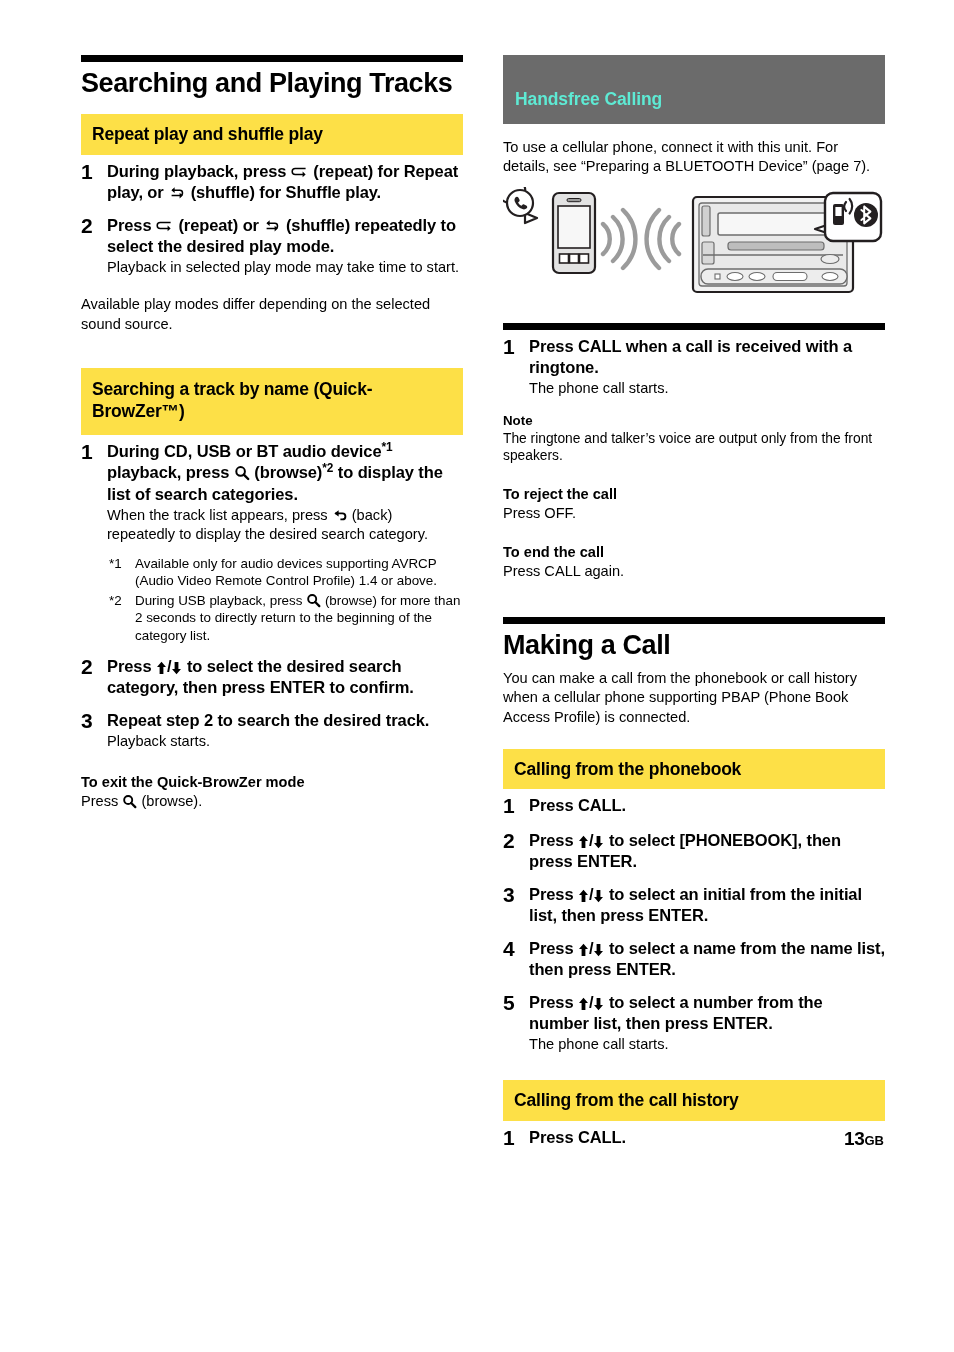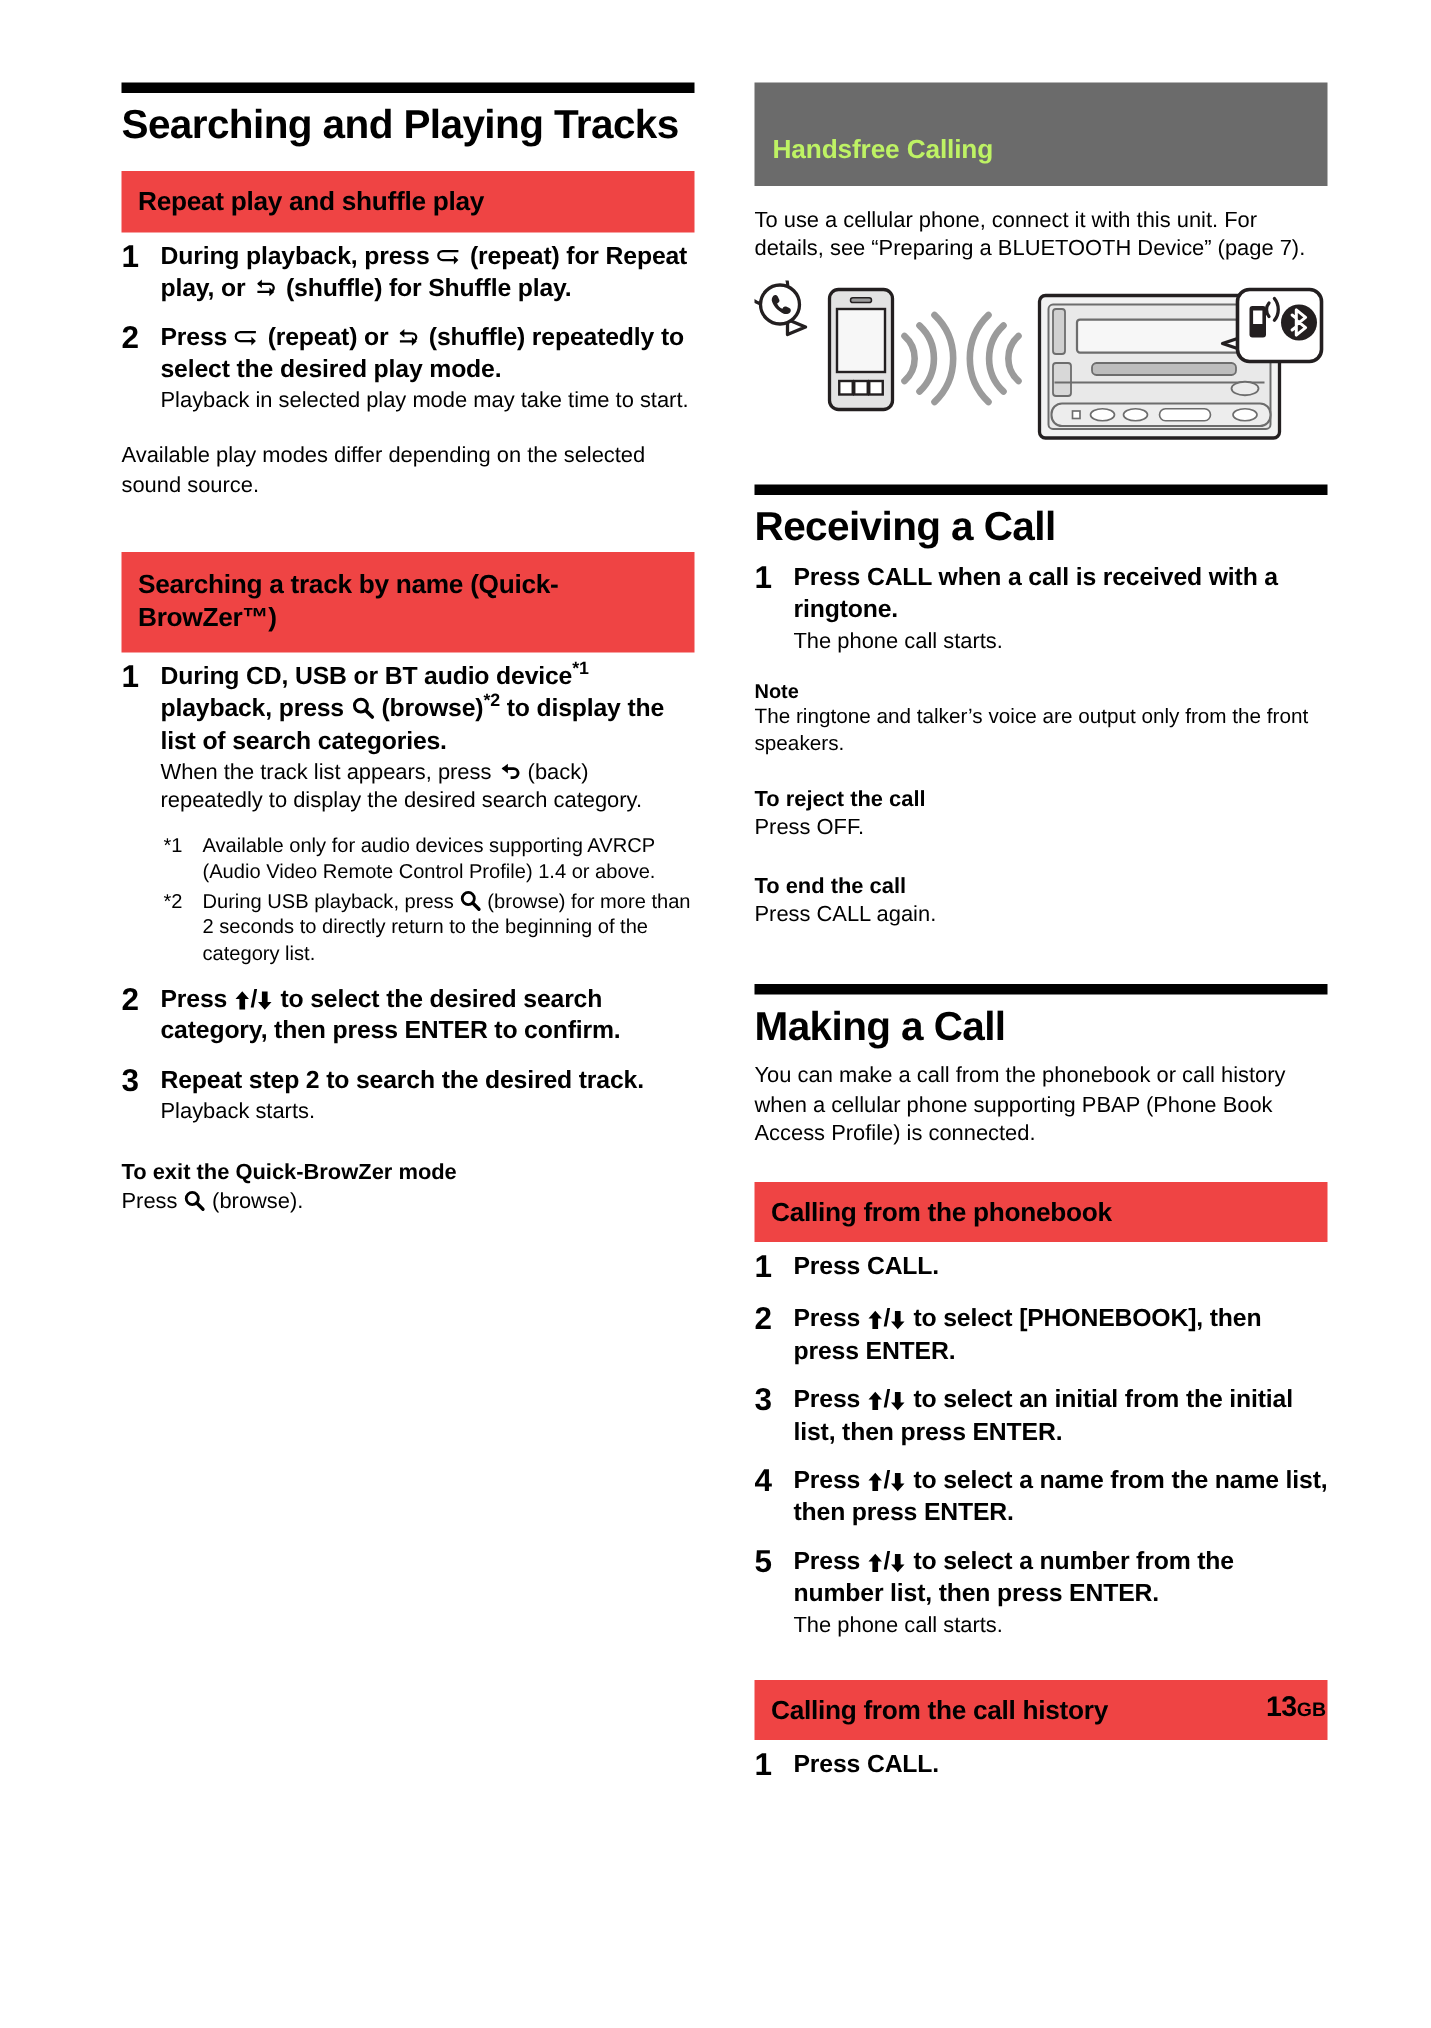--- a/index.html
+++ b/index.html
@@ -35,29 +35,29 @@
   }
   .chapter-title {
     font-size: 27px;
     font-weight: bold;
     line-height: 1.12;
     letter-spacing: -0.4px;
     margin: 0 0 16px 0;
   }
   .band-dark {
     background: #6b6b6b;
-    color: #bef264;
+    color: #5eead4;
     font-size: 17.5px;
     font-weight: bold;
     letter-spacing: -0.1px;
     padding: 34px 12px 14px 12px;
     margin: 0 0 14px 0;
   }
   .band-light {
-    background: #ef4444;
+    background: #fde047;
     color: #000;
     font-size: 17.5px;
     font-weight: bold;
     letter-spacing: -0.2px;
     line-height: 1.28;
     padding: 9px 11px 9px 11px;
     margin: 0 0 6px 0;
   }
   .band-light.tall { padding: 10px 11px 12px 11px; }
 
@@ -331,21 +331,20 @@
           </g>
           <g>
             <circle cx="363" cy="28" r="12" fill="#231f20"></circle>
             <path d="M361.2 19.6 L367.4 24.6 L361.2 29.6 L361.2 19.6 M361.2 26.4 L367.4 31.4 L361.2 36.4 L361.2 26.4 M358.4 23.0 L361.2 25.3 M358.4 33.0 L361.2 30.7" fill="none" stroke="#ffffff" stroke-width="2" stroke-linejoin="round" stroke-linecap="round"></path>
           </g>
         </g>
       </svg>
     </div>
 
     <div class="chapter-rule"></div>
-    <h1 class="chapter-title" style="margin-bottom:9px;">Receiving a Call</h1>
 
     <div class="step">
       <div class="step-num">1</div>
       <div class="step-body">
         <div class="step-main">Press CALL when a call is received with a ringtone.</div>
         <div class="step-sub">The phone call starts.</div>
       </div>
     </div>
 
     <div class="note-head" style="margin-top:14px;">Note</div>

